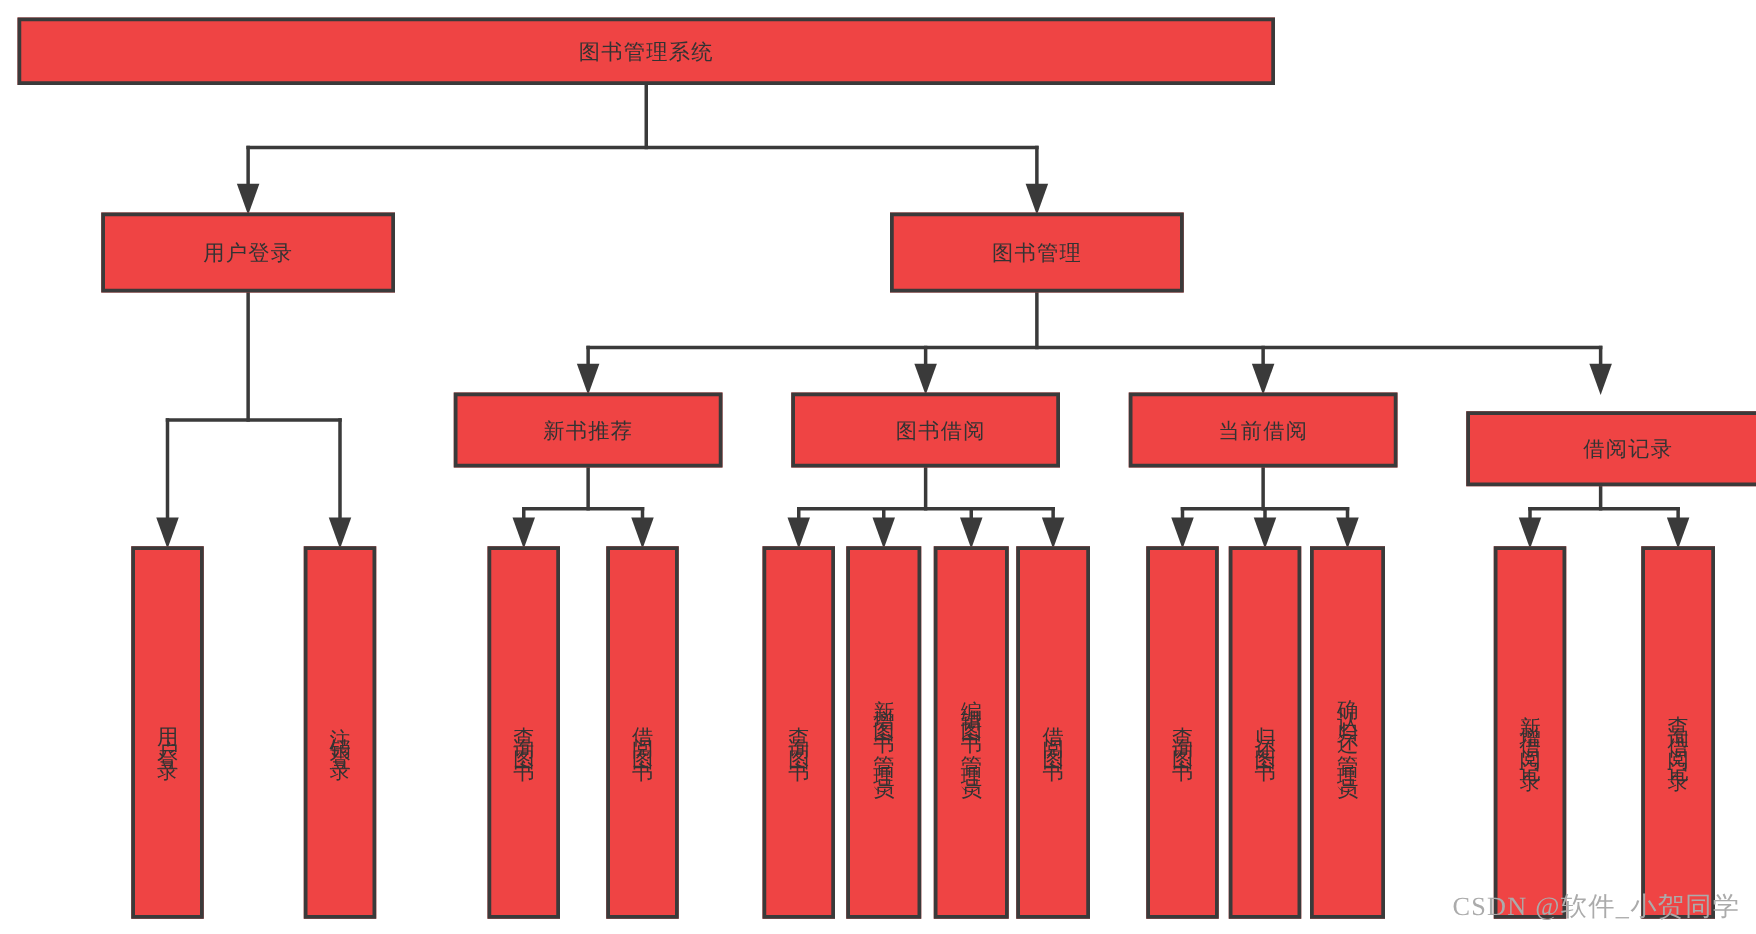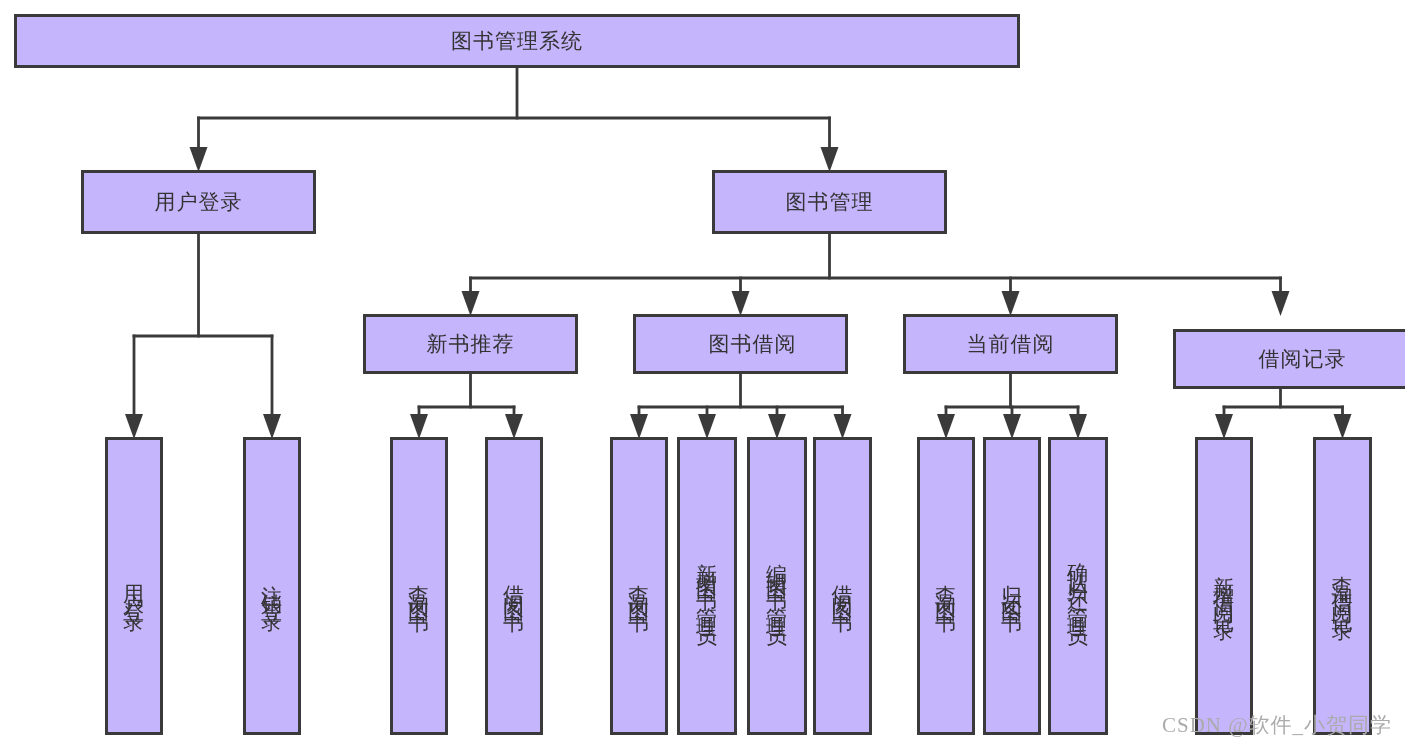--- a/index.html
+++ b/index.html
@@ -19,26 +19,26 @@
     position: absolute;
     left: 0;
     top: 0;
     width: 1405px;
     height: 747px;
   }
   .node {
     position: absolute;
     box-sizing: border-box;
     border: 3px solid #3a3a3a;
-    background: #c4b5fd;
+    background: #ef4444;
     display: flex;
     align-items: center;
     justify-content: center;
     color: #333333;
-    font-size: 21px;
+    font-size: 17px;
     letter-spacing: 1px;
     text-align: center;
   }
   .node.vert span {
     writing-mode: vertical-rl;
     letter-spacing: 9px;
     line-height: 1;
     white-space: nowrap;
   }
   #watermark {

